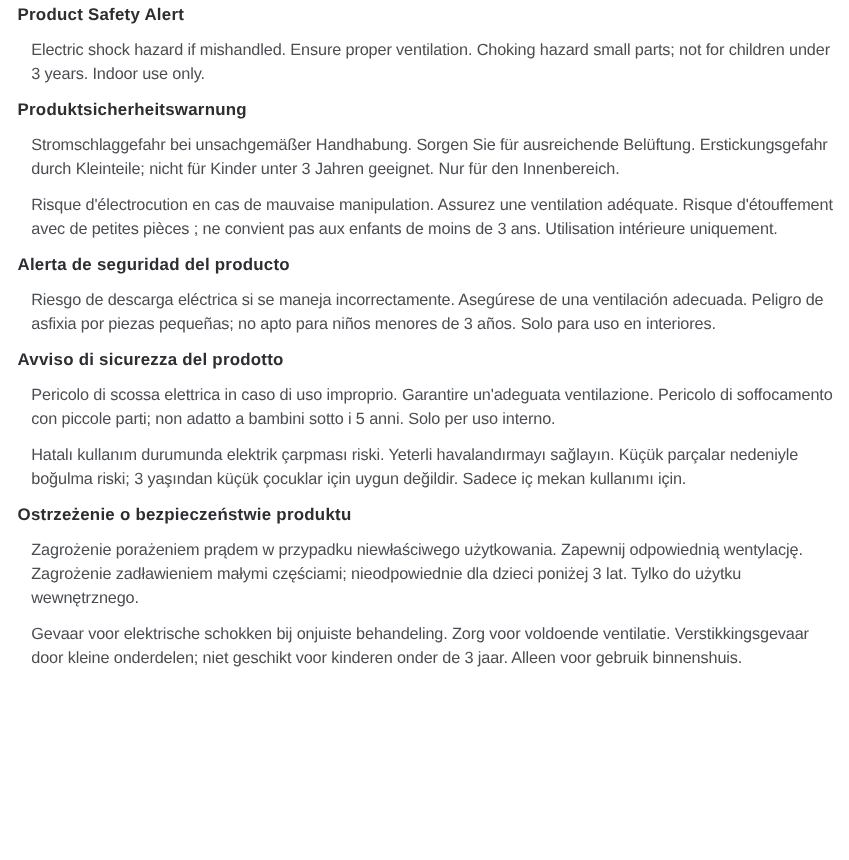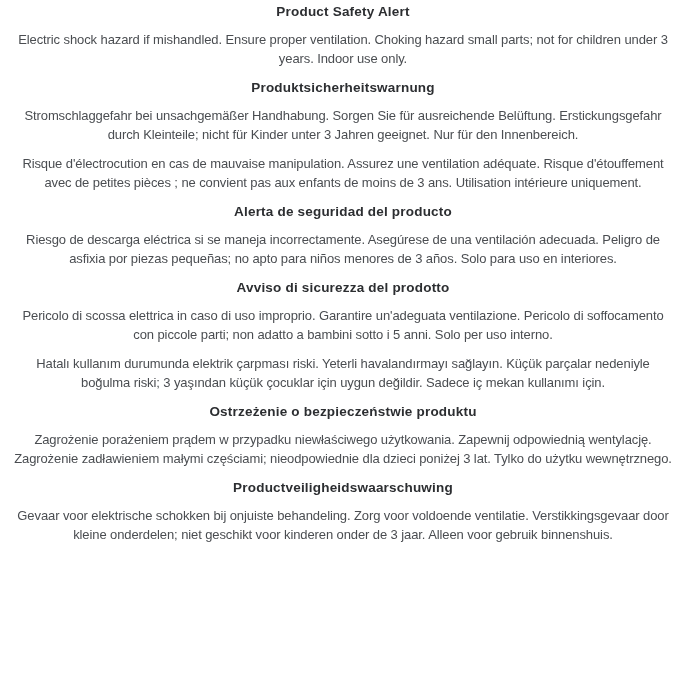--- a/index.html
+++ b/index.html
@@ -10,40 +10,39 @@
   body {
     width: 679px;
     height: 688px;
     overflow: hidden;
     font-family: "Liberation Sans", sans-serif;
   }
   .doc {
     box-sizing: border-box;
     width: 679px;
     padding: 2px 7px 0 14px;
-    text-align: center;
   }
   .lang-section {
     margin: 0;
   }
   .lang-section .heading {
     font-size: 13.5px;
     font-weight: 700;
     line-height: 19px;
     color: #2c2e31;
     letter-spacing: 0.2px;
     margin: 0 0 9px 0;
   }
   .lang-section .body-text {
     font-size: 13px;
     font-weight: 400;
     line-height: 19px;
     color: #4a4d51;
     letter-spacing: -0.1px;
-    margin: 0 0 10px 0;
+    margin: 0 0 10px 11px;
   }
 </style>
 </head>
 <body>
 
 <div class="doc">
 
   <section class="lang-section">
     <h2 class="heading">Product Safety Alert</h2>
     <p class="body-text">Electric shock hazard if mishandled. Ensure proper ventilation. Choking hazard small parts; not for children under 3 years. Indoor use only.</p>
@@ -72,17 +71,16 @@
   <section class="lang-section">
     <p class="body-text">Hatalı kullanım durumunda elektrik çarpması riski. Yeterli havalandırmayı sağlayın. Küçük parçalar nedeniyle boğulma riski; 3 yaşından küçük çocuklar için uygun değildir. Sadece iç mekan kullanımı için.</p>
   </section>
 
   <section class="lang-section">
     <h2 class="heading">Ostrzeżenie o bezpieczeństwie produktu</h2>
     <p class="body-text">Zagrożenie porażeniem prądem w przypadku niewłaściwego użytkowania. Zapewnij odpowiednią wentylację. Zagrożenie zadławieniem małymi częściami; nieodpowiednie dla dzieci poniżej 3 lat. Tylko do użytku wewnętrznego.</p>
   </section>
 
   <section class="lang-section">
-    <h2 class="heading">Productveiligheidswaarschuwing</h2>
     <p class="body-text">Gevaar voor elektrische schokken bij onjuiste behandeling. Zorg voor voldoende ventilatie. Verstikkingsgevaar door kleine onderdelen; niet geschikt voor kinderen onder de 3 jaar. Alleen voor gebruik binnenshuis.</p>
   </section>
 
 </div>
 
 </body></html>

